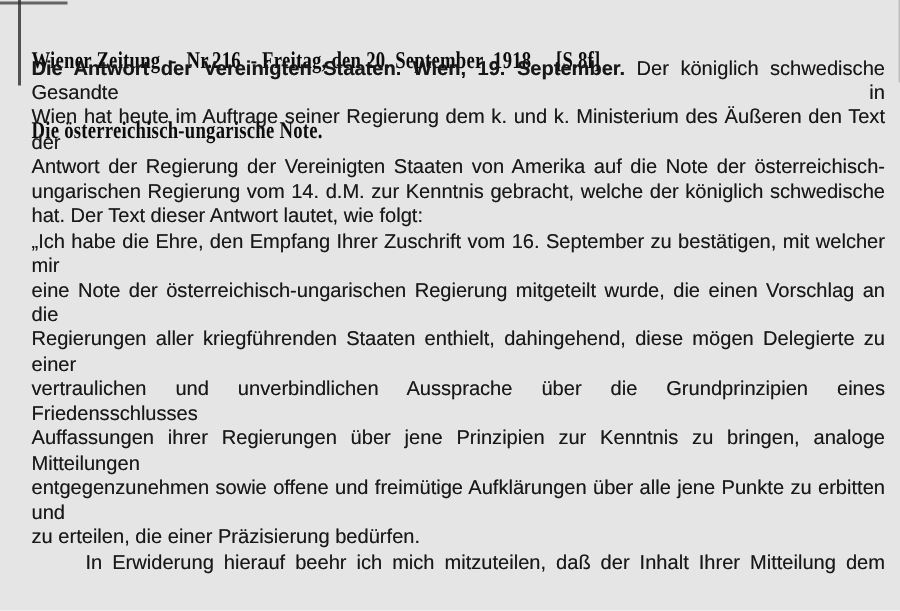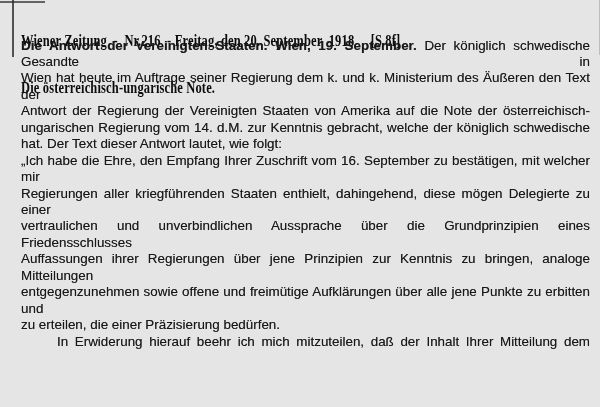--- a/index.html
+++ b/index.html
@@ -73,20 +73,21 @@
     <div>Die österreichisch-ungarische Note.</div>
   </div>
 
   <div class="body">
       <div class="ln just"><span class="lead-bold">Die Antwort der Vereinigten Staaten. Wien, 19. September.</span> Der königlich schwedische Gesandte in</div>
       <div class="ln just">Wien hat heute im Auftrage seiner Regierung dem k. und k. Ministerium des Äußeren den Text der</div>
       <div class="ln just">Antwort der Regierung der Vereinigten Staaten von Amerika auf die Note der österreichisch-</div>
       <div class="ln just">ungarischen Regierung vom 14. d.M. zur Kenntnis gebracht, welche der königlich schwedische</div>
       <div class="ln">hat. Der Text dieser Antwort lautet, wie folgt:</div>
       <div class="ln just">„Ich habe die Ehre, den Empfang Ihrer Zuschrift vom 16. September zu bestätigen, mit welcher mir</div>
+      <div class="ln just">eine Note der österreichisch-ungarischen Regierung mitgeteilt wurde, die einen Vorschlag an die</div>
       <div class="ln just">Regierungen aller kriegführenden Staaten enthielt, dahingehend, diese mögen Delegierte zu einer</div>
       <div class="ln just">vertraulichen und unverbindlichen Aussprache über die Grundprinzipien eines Friedensschlusses</div>
       <div class="ln just">Auffassungen ihrer Regierungen über jene Prinzipien zur Kenntnis zu bringen, analoge Mitteilungen</div>
       <div class="ln just">entgegenzunehmen sowie offene und freimütige Aufklärungen über alle jene Punkte zu erbitten und</div>
       <div class="ln">zu erteilen, die einer Präzisierung bedürfen.</div>
       <div class="ln just" style="text-indent: 36px;">In Erwiderung hierauf beehr ich mich mitzuteilen, daß der Inhalt Ihrer Mitteilung dem</div>
     </div>
 
 </div>
 

